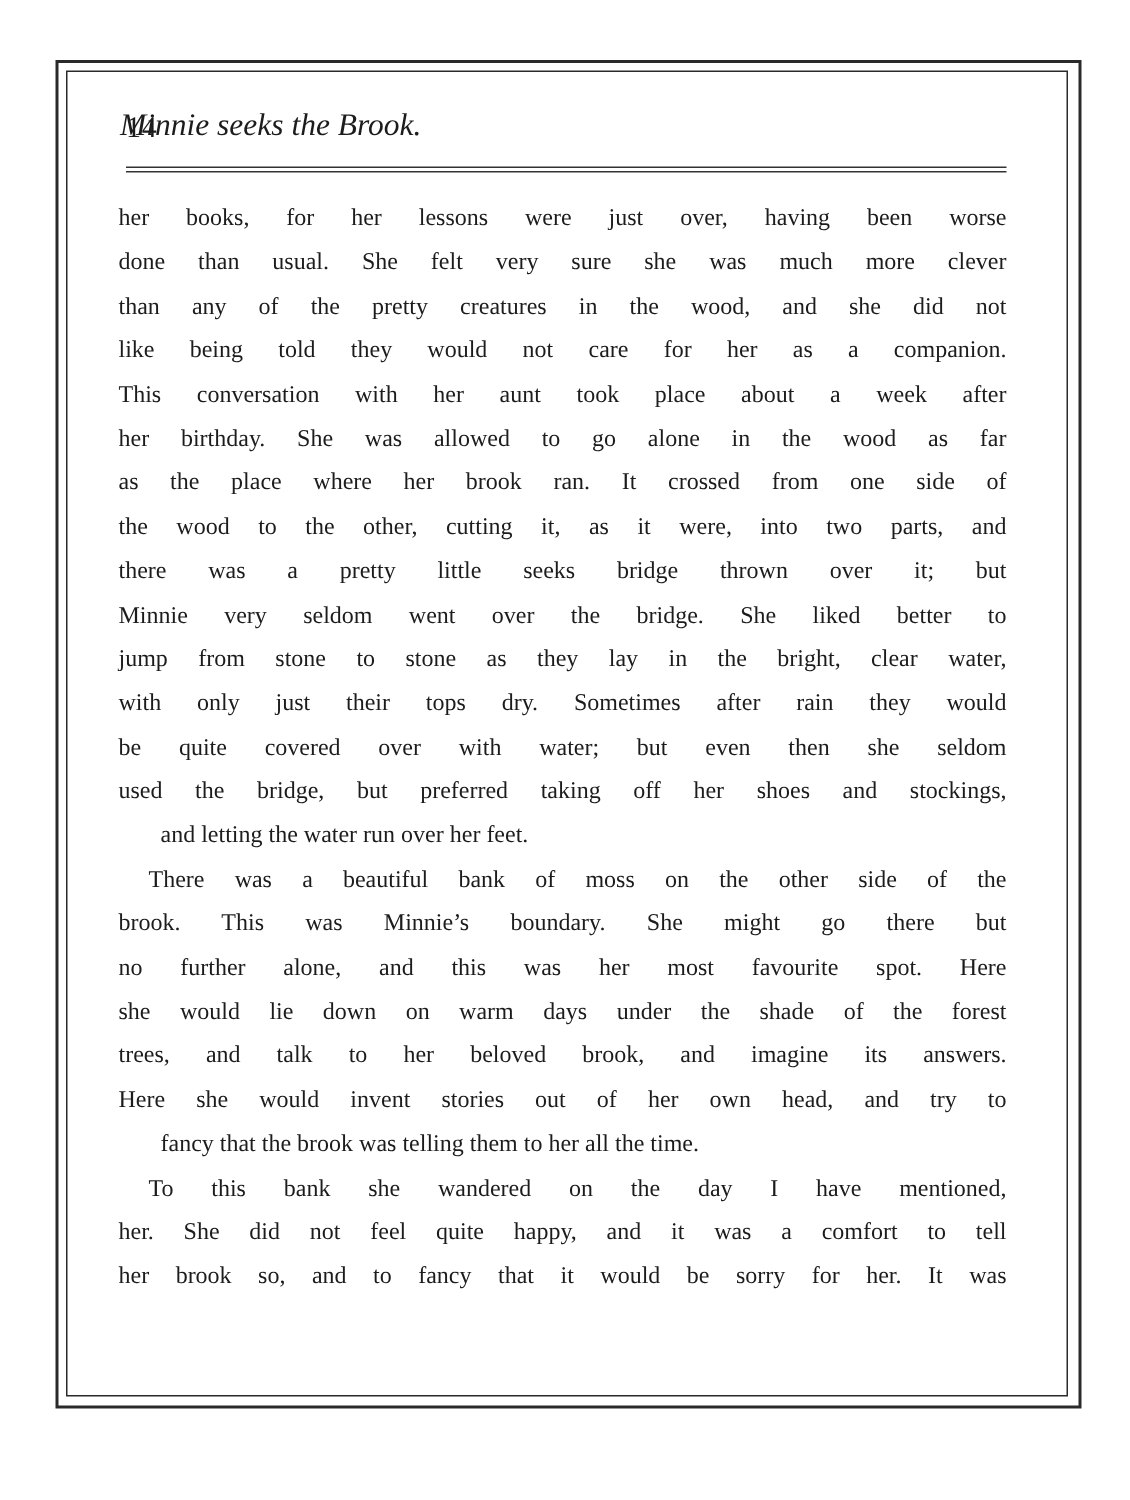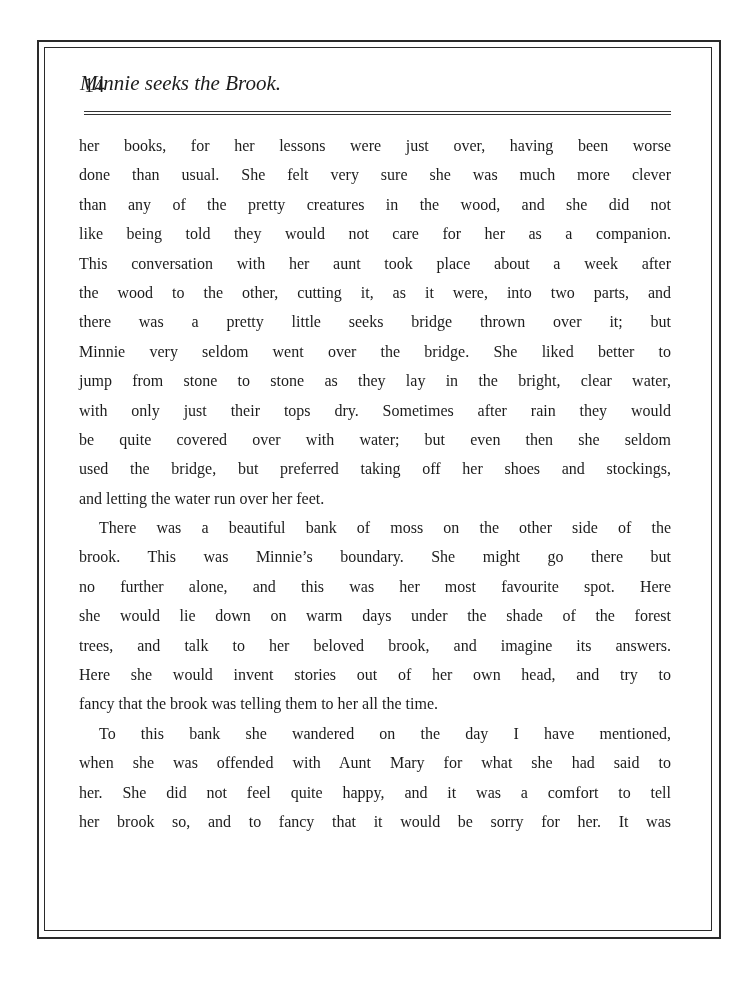--- a/index.html
+++ b/index.html
@@ -54,53 +54,54 @@
       font-size: 16px;
       line-height: 29.4px;
     }
     .line {
       display: block;
       white-space: nowrap;
       text-align: justify;
       text-align-last: justify;
       height: 29.4px;
     }
-    .line.last { text-align-last: left; }
+    .line.last { text-align-last: left; margin-left: 28px; }
     .line.indent { padding-left: 20px; }
   </style>
 </head>
 <body>
 
 <div class="frame-outer"></div>
 <div class="frame-inner"></div>
 
 <div class="running-head">
   <span class="page-number">14</span>
   <div class="page-title">Minnie seeks the Brook.</div>
 </div>
 <div class="head-rule"></div>
 
 <div class="body-text">
   <span class="line">her books, for her lessons were just over, having been worse</span>
   <span class="line">done than usual.  She felt very sure she was much more clever</span>
   <span class="line">than any of the pretty creatures in the wood, and she did not</span>
   <span class="line">like being told they would not care for her as a companion.</span>
   <span class="line">This conversation with her aunt took place about a week after</span>
+  <span class="line">her birthday.  She was allowed to go alone in the wood as far</span>
+  <span class="line">as the place where her brook ran.  It crossed from one side of</span>
   <span class="line">the wood to the other, cutting it, as it were, into two parts, and</span>
   <span class="line">there was a pretty little seeks bridge thrown over it; but</span>
   <span class="line">Minnie very seldom went over the bridge.  She liked better to</span>
   <span class="line">jump from stone to stone as they lay in the bright, clear water,</span>
   <span class="line">with only just their tops dry.  Sometimes after rain they would</span>
   <span class="line">be quite covered over with water; but even then she seldom</span>
   <span class="line">used the bridge, but preferred taking off her shoes and stockings,</span>
   <span class="line last">and letting the water run over her feet.</span>
   <span class="line indent">There was a beautiful bank of moss on the other side of the</span>
   <span class="line">brook.  This was Minnie’s boundary.  She might go there but</span>
   <span class="line">no further alone, and this was her most favourite spot.  Here</span>
   <span class="line">she would lie down on warm days under the shade of the forest</span>
   <span class="line">trees, and talk to her beloved brook, and imagine its answers.</span>
   <span class="line">Here she would invent stories out of her own head, and try to</span>
   <span class="line last">fancy that the brook was telling them to her all the time.</span>
   <span class="line indent">To this bank she wandered on the day I have mentioned,</span>
-  <span class="line">when she was offended with Aunt Mary for what she had said to</span>
   <span class="line">her.  She did not feel quite happy, and it was a comfort to tell</span>
   <span class="line">her brook so, and to fancy that it would be sorry for her.  It was</span>
 </div>
 
 </body></html>

